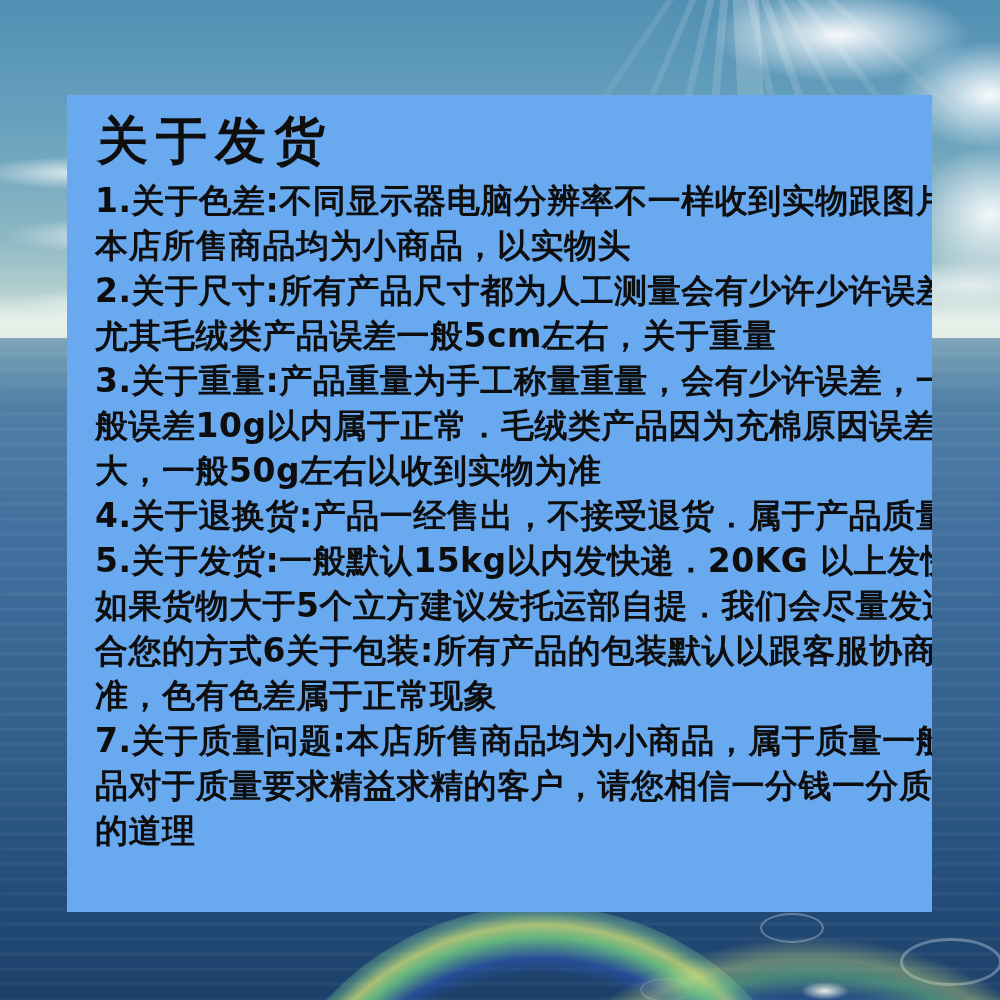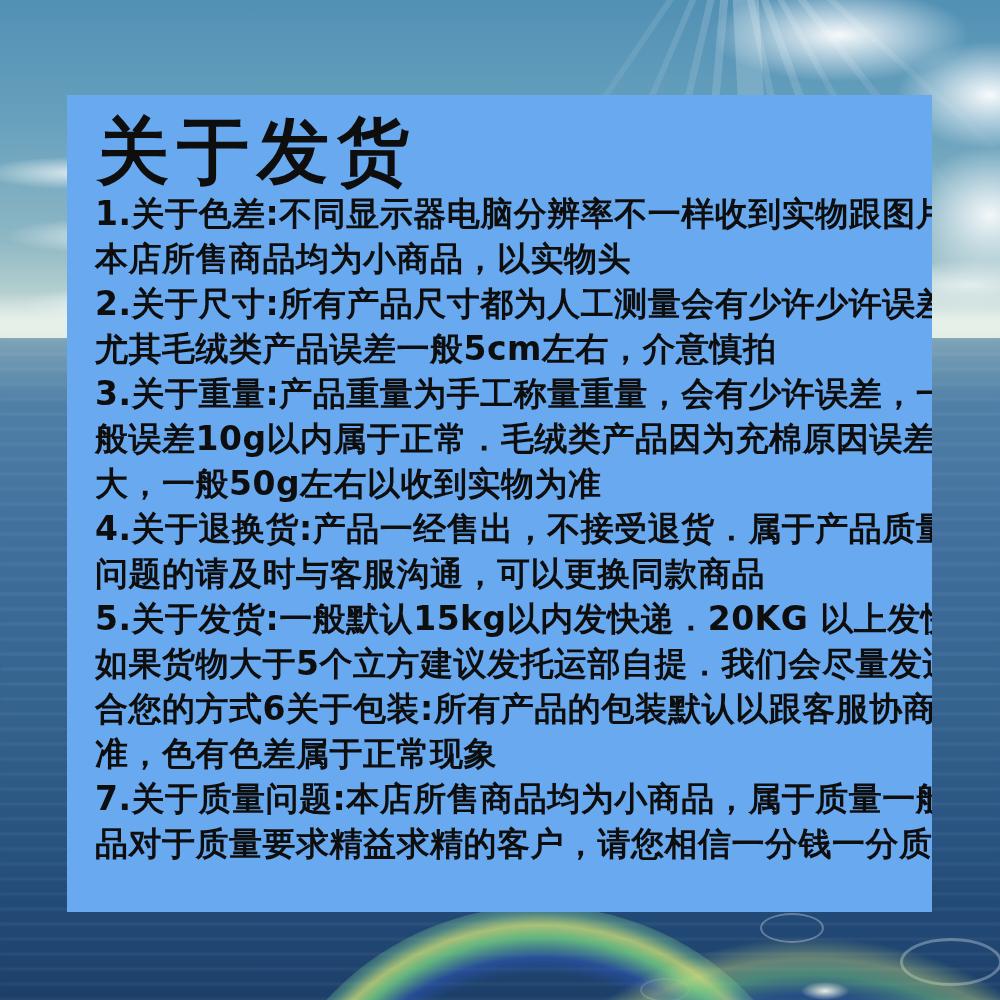--- a/index.html
+++ b/index.html
@@ -77,22 +77,22 @@
     position:absolute;left:790px;top:640px;width:70px;height:26px;border-radius:50%;
     background:radial-gradient(ellipse closest-side,rgba(255,255,240,.9),rgba(255,255,240,0) 70%);
   }
   
   .card{
     position:absolute;left:67px;top:95px;width:865px;height:817px;
     background:#68a9ef;box-sizing:border-box;
     padding:14px 14px 0 28px;overflow:hidden;color:#0e0e0e;
   }
   .title{
-    font-size:72px;font-weight:bold;line-height:1.0;
-    margin:6px 0 4px 2px;letter-spacing:8px;
+    font-size:51px;font-weight:bold;line-height:1.0;
+    margin:6px 0 12px 2px;letter-spacing:8px;
   }
   .line{
     font-size:33px;font-weight:bold;line-height:45px;
     letter-spacing:.5px;white-space:nowrap;
   }
 </style>
 </head>
 <body>
 
 <div class="screen">
@@ -126,27 +126,27 @@
     <div class="rainbow rb1"></div>
     <div class="rainbow rb2"></div>
     <div class="glint"></div>
   </div>
 
   <div class="card">
     <h1 class="title">关于发货</h1>
     <div class="line">1.关于色差:不同显示器电脑分辨率不一样收到实物跟图片</div>
     <div class="line">本店所售商品均为小商品，以实物头</div>
     <div class="line">2.关于尺寸:所有产品尺寸都为人工测量会有少许少许误差，</div>
-    <div class="line">尤其毛绒类产品误差一般5cm左右，介意慎拍</div>
+    <div class="line">尤其毛绒类产品误差一般5cm左右，关于重量</div>
     <div class="line">3.关于重量:产品重量为手工称量重量，会有少许误差，一</div>
     <div class="line">般误差10g以内属于正常．毛绒类产品因为充棉原因误差较</div>
     <div class="line">大，一般50g左右以收到实物为准</div>
     <div class="line">4.关于退换货:产品一经售出，不接受退货．属于产品质量</div>
-    <div class="line">问题的请及时与客服沟通，可以更换同款商品</div>
     <div class="line">5.关于发货:一般默认15kg以内发快递．20KG 以上发快运．</div>
     <div class="line">如果货物大于5个立方建议发托运部自提．我们会尽量发适</div>
     <div class="line">合您的方式6关于包装:所有产品的包装默认以跟客服协商为</div>
     <div class="line">准，色有色差属于正常现象</div>
     <div class="line">7.关于质量问题:本店所售商品均为小商品，属于质量一般商</div>
     <div class="line">品对于质量要求精益求精的客户，请您相信一分钱一分质量</div>
+    <div class="line">的道理</div>
   </div>
 
 </div>
 
 </body></html>

